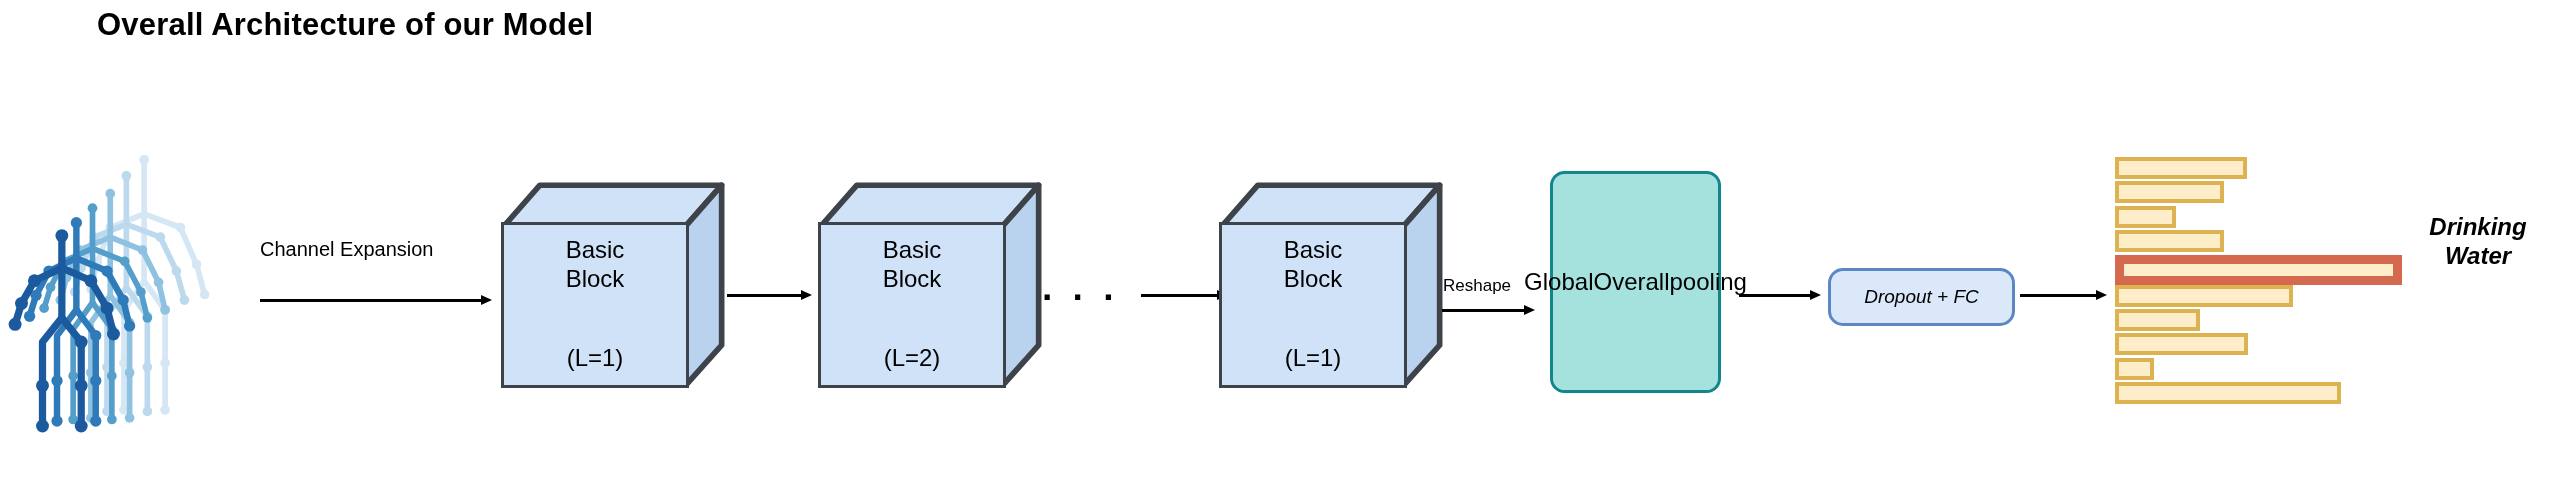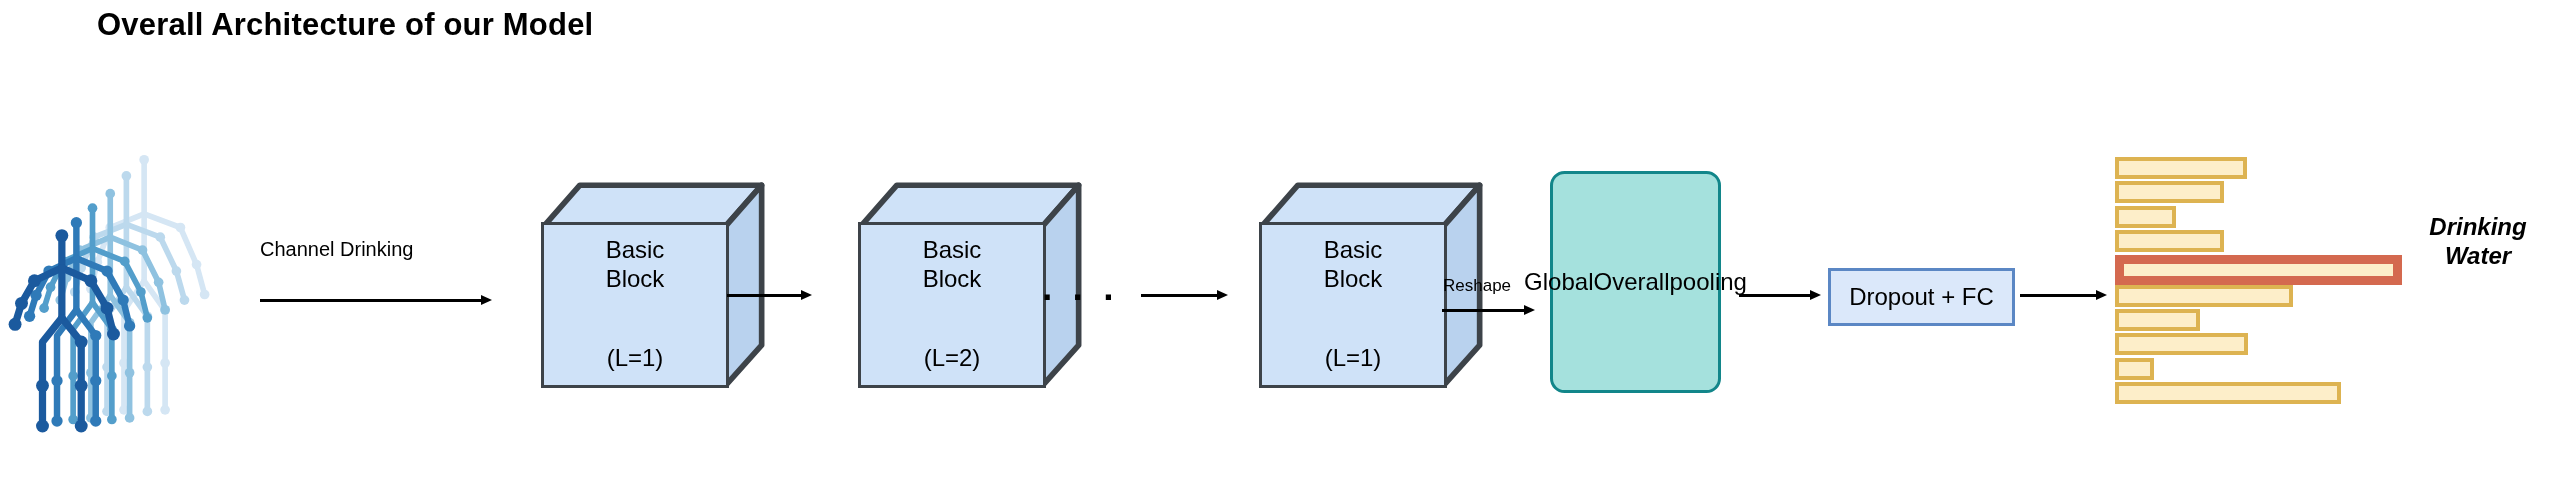--- a/index.html
+++ b/index.html
@@ -21,38 +21,38 @@
   .flow-label{position:absolute;white-space:nowrap;color:#000;}
 
   
   .arrow{position:absolute;height:11.3px;}
   .arrow .shaft{position:absolute;left:0;top:4px;height:3.2px;background:#000;}
   .arrow .head{position:absolute;top:0;width:0;height:0;
      border-top:5.7px solid transparent;border-bottom:5.7px solid transparent;
      border-left:11.3px solid #000;}
 
   
-  .cube{position:absolute;margin-left:40px;}
+  .cube{position:absolute;}
   .cube .top{position:absolute;left:0;top:0;width:100%;height:100%;}
   .cube .face{
     position:absolute;left:0;bottom:0;
     background:#cfe2f8;border:3.2px solid #3d4349;box-sizing:border-box;
     display:flex;flex-direction:column;align-items:center;
     justify-content:flex-start;
   }
   .cube .face .ln{font-size:24px;line-height:1.18;}
   .cube .face .lvl{font-size:24px;position:absolute;bottom:13px;}
 
   
   .rbox{position:absolute;box-sizing:border-box;display:flex;
         align-items:center;justify-content:center;}
   #gap-box{background:#a5e1dd;border:3.2px solid #12868a;border-radius:14.5px;}
   #gap-box .ln{font-size:24px;line-height:1.24;}
-  #fc-box{background:#dbe8fa;border:3.2px solid #5b87c4;border-radius:0;
-          font-size:24px;}
+  #fc-box{background:#dbe8fa;border:3.2px solid #5b87c4;border-radius:15px;
+          font-size:19px;font-style:italic;}
 
   
   #ellipsis{position:absolute;font-size:37px;font-weight:bold;letter-spacing:4px;
             line-height:1;white-space:nowrap;}
 
   
   #bar-chart{position:absolute;}
   .bar-row{position:relative;height:22px;margin-bottom:2.4px;}
   .bar{position:absolute;left:0;top:0;height:22px;box-sizing:border-box;
        background:#fdeec9;border:4px solid #ddb351;}
@@ -206,21 +206,21 @@
           <circle cx="92" cy="254" r="8"></circle>
       <circle cx="92" cy="308" r="8"></circle>
           <circle cx="92" cy="358" r="8"></circle>
       <circle cx="44" cy="308" r="8"></circle>
           <circle cx="44" cy="358" r="8"></circle>
     </g>
   </g>
 </svg>
 </div>
 
-<div class="flow-label" style="left:260px;top:238px;font-size:20px;">Channel Drinking</div>
+<div class="flow-label" style="left:260px;top:238px;font-size:20px;">Channel Expansion</div>
 <div class="arrow" style="left:260px;top:295px;width:233px;">
   <div class="shaft" style="width:221px;"></div>
   <div class="head" style="left:221px;"></div>
 </div>
 
 <div class="cube" style="left:501px;top:182px;width:224px;height:206px;">
   <svg class="top" width="224" height="206" viewBox="0 0 277 255">
     <polygon points="4,54 48,4 273,4 229,54" fill="#cfe2f8" stroke="#3d4349" stroke-width="7" stroke-linejoin="round"></polygon>
     <polygon points="229,54 273,4 273,202 229,251" fill="#b9d2ee" stroke="#3d4349" stroke-width="7" stroke-linejoin="round"></polygon>
   </svg>

